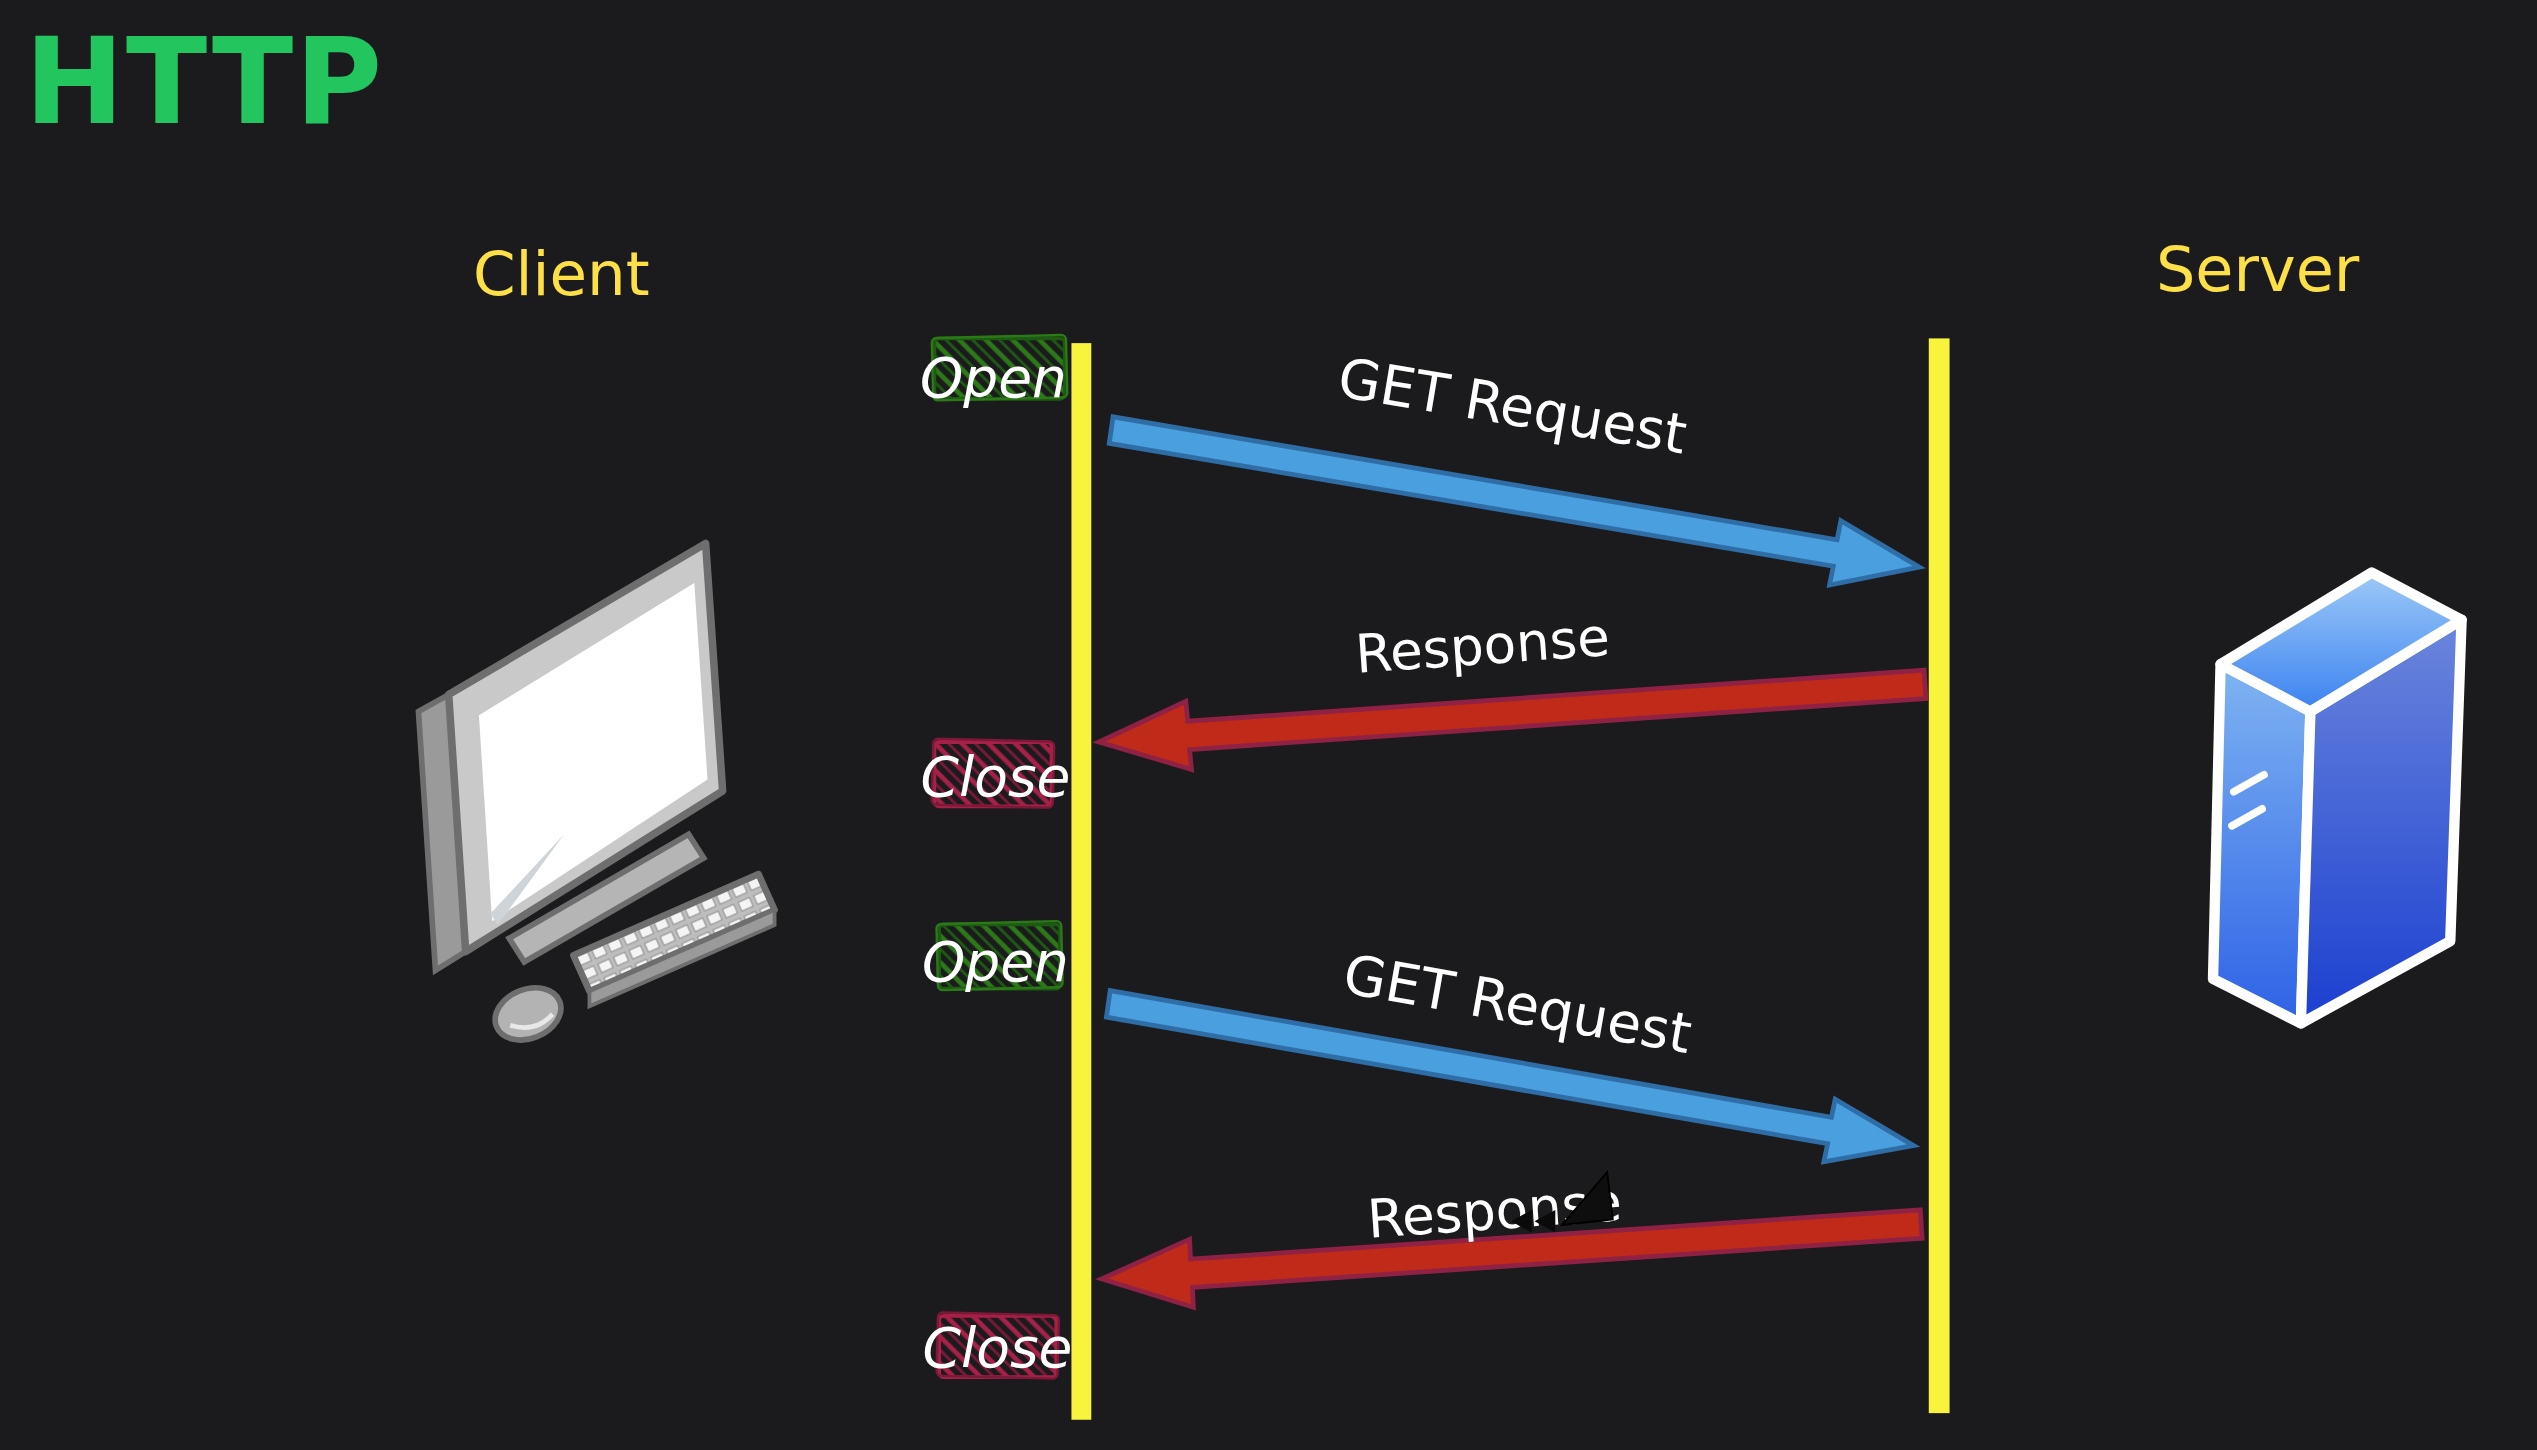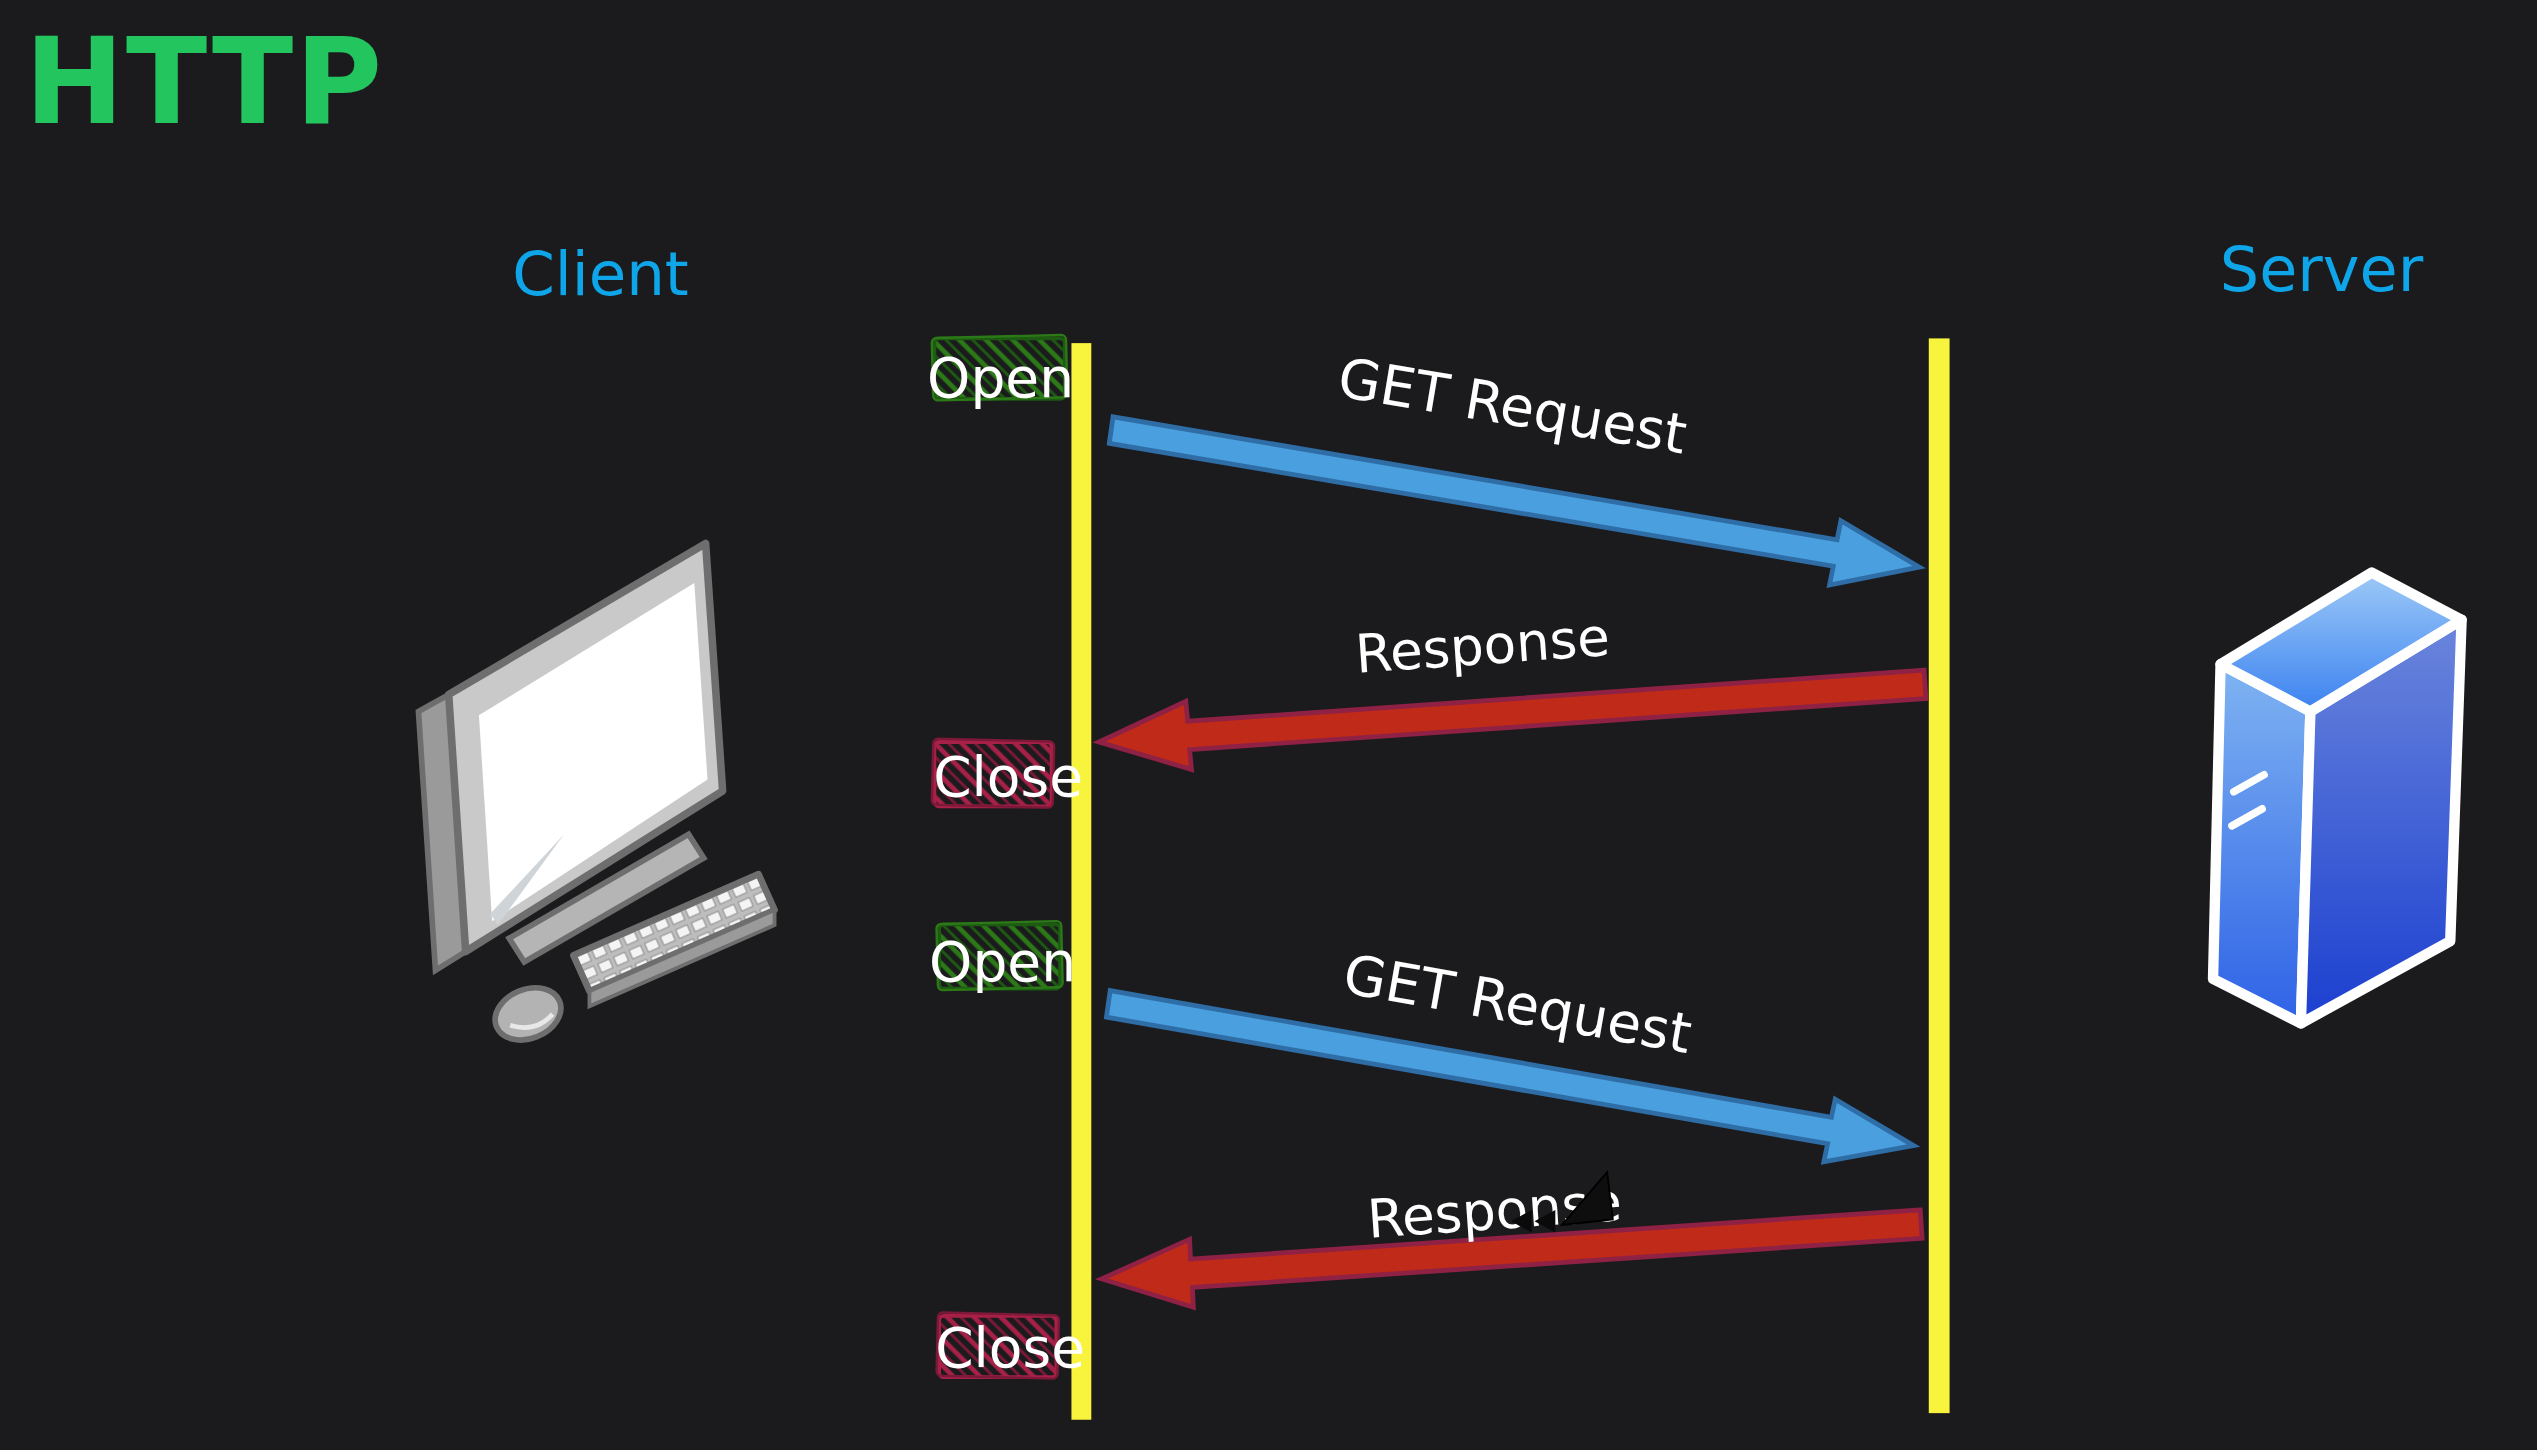--- a/index.html
+++ b/index.html
@@ -5,32 +5,32 @@
   html,body{margin:0;padding:0;background:#1b1b1d;}
   .stage{
     position:relative;width:2538px;height:1450px;background:#1b1b1d;
     overflow:hidden;font-family:"DejaVu Sans", sans-serif;
   }
   .overlay{position:absolute;left:0;top:0;width:2538px;height:1450px;}
   .title{
     position:absolute;left:24.6px;top:13.2px;font-size:119px;font-weight:bold;
     color:#22c55e;letter-spacing:1.9px;
   }
-  .actor-label{position:absolute;color:#0ea5e9;text-align:center;}
+  .actor-label{position:absolute;color:#fde047;text-align:left;}
   .actor-label.client{left:473px;top:238px;width:255px;font-size:61px;}
   .actor-label.server{left:2156px;top:233px;width:331px;font-size:62px;}
   .msg-label{
     position:absolute;color:#ffffff;text-align:center;white-space:nowrap;
     font-size:55px;transform-origin:center;
   }
   .msg-label.get1{left:1314px;top:374px;width:397px;transform:rotate(9.5deg);}
   .msg-label.resp1{left:1331px;top:615px;width:303px;font-size:53px;transform:rotate(-4deg);}
   .msg-label.get2{left:1319px;top:972px;width:397px;transform:rotate(10deg);}
   .msg-label.resp2{left:1343px;top:1180px;width:303px;font-size:53px;transform:rotate(-4deg);}
-  .badge-label{position:absolute;color:#ffffff;font-size:55px;text-align:right;white-space:nowrap;}
+  .badge-label{position:absolute;color:#ffffff;font-size:55px;text-align:center;white-space:nowrap;font-style:italic;}
   .badge-label.open1{left:913px;top:346px;width:161px;}
   .badge-label.close1{left:908px;top:745px;width:175px;}
   .badge-label.open2{left:915px;top:930px;width:161px;}
   .badge-label.close2{left:910px;top:1316px;width:175px;}
   .icon-svg{position:absolute;}
   .cursor-svg{position:absolute;left:1494px;top:1158px;}
 </style>
 </head>
 <body>
 

